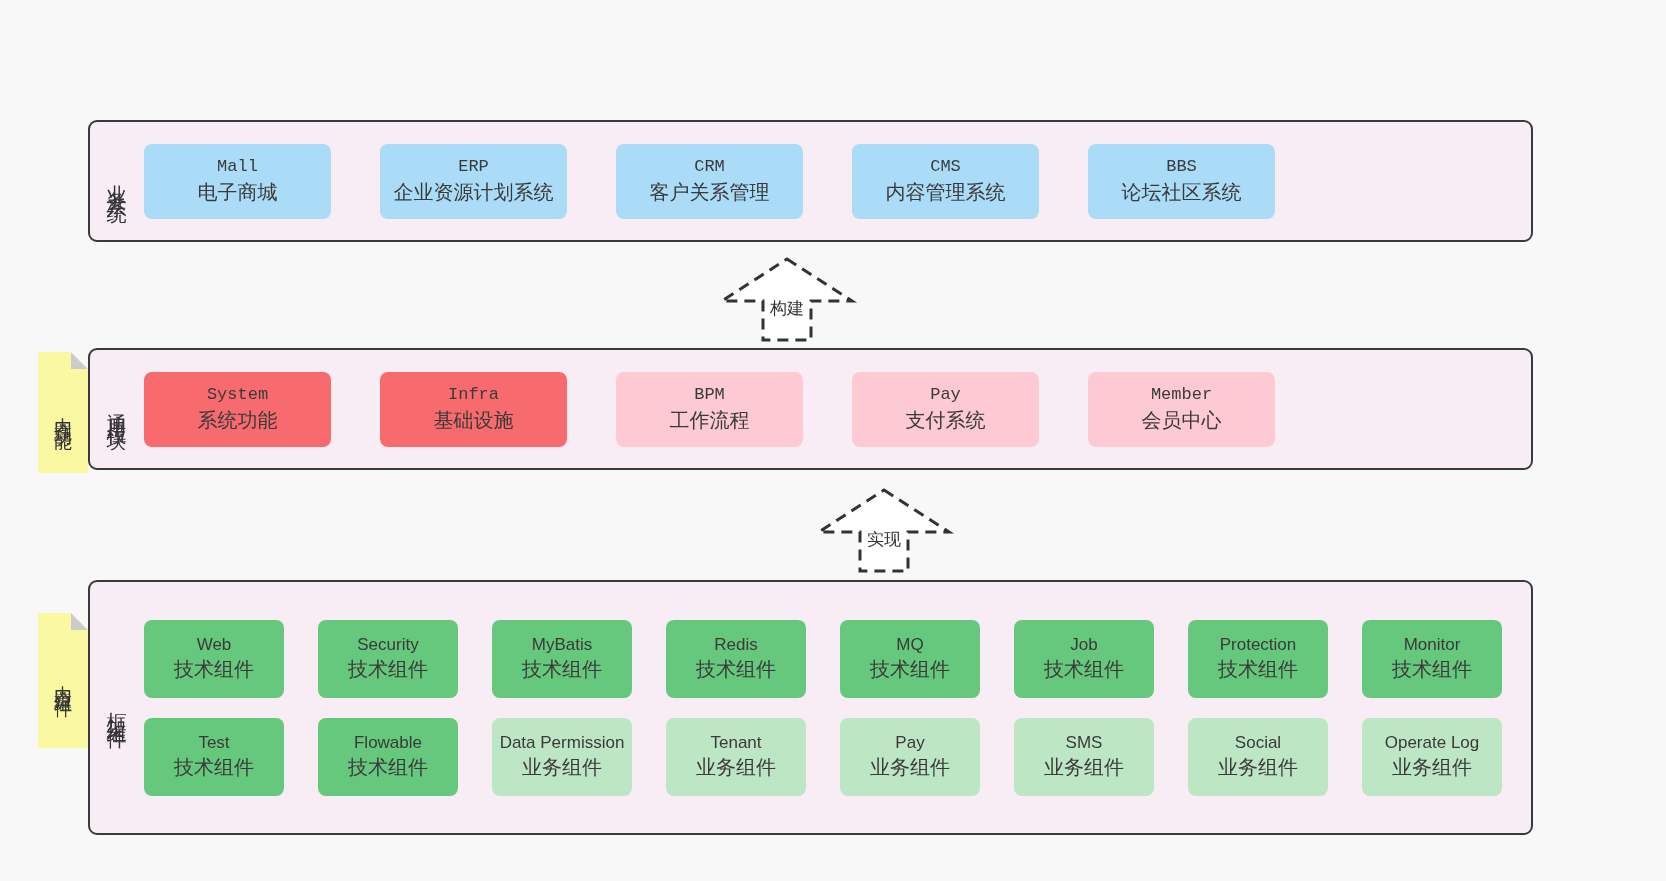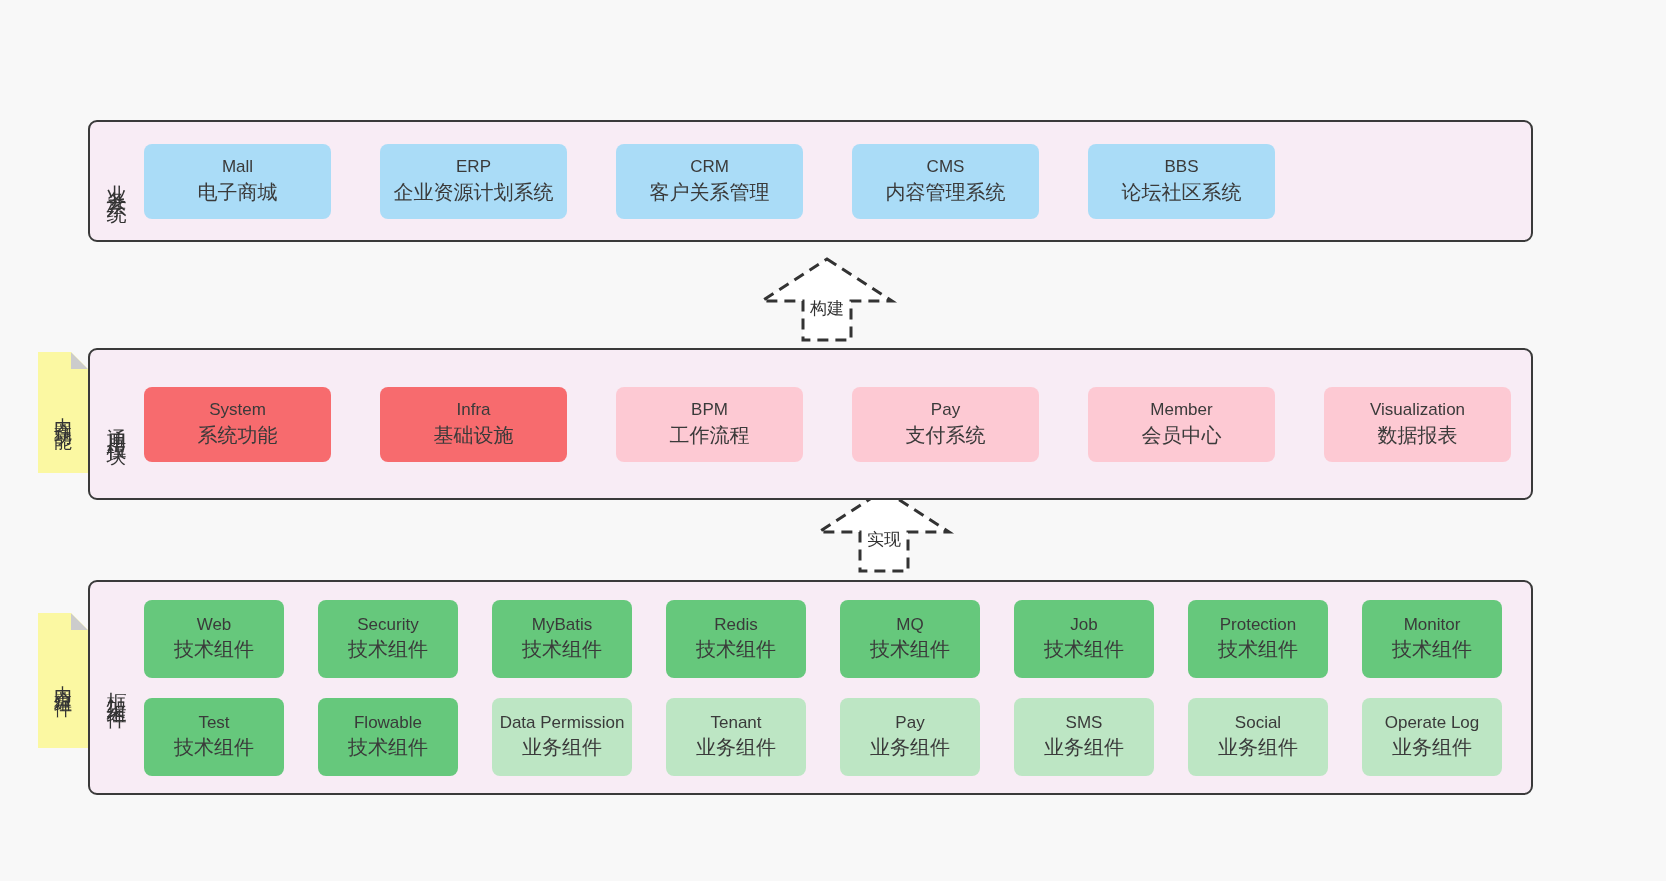--- a/index.html
+++ b/index.html
@@ -13,38 +13,38 @@
     width:1666px;height:881px;position:relative;overflow:hidden;
     background:var(--page-bg);
     font-family:"Liberation Sans","DejaVu Sans",sans-serif;color:var(--text);
   }
   .layer{
     position:absolute;left:88px;width:1445px;
     background:var(--container-bg);border:2px solid var(--container-border);
     border-radius:9px;display:flex;align-items:center;z-index:2;
   }
   .layer-business{top:120px;height:122px;}
-  .layer-modules{top:348px;height:152px;}
-  .layer-components{top:580px;height:215px;}
+  .layer-modules{top:348px;height:122px;}
+  .layer-components{top:580px;height:255px;}
   .side-label-wrap{flex:0 0 54px;align-self:stretch;display:flex;align-items:center;justify-content:center;}
   .side-label{
     writing-mode:vertical-rl;text-orientation:upright;
     font-size:20px;letter-spacing:6px;line-height:1;color:#333;
   }
   .box-rows{flex:1;display:flex;flex-direction:column;gap:20px;}
   .box-row{display:flex;gap:49px;}
   .layer-components .box-row{gap:34px;}
   .box{
     border-radius:8px;display:flex;flex-direction:column;
     align-items:center;justify-content:center;text-align:center;
     width:187px;height:75px;padding:2px;
   }
   .layer-components .box{width:140px;height:78px;}
   .box-title{font-size:17px;line-height:1.3;max-width:126px;}
-  .layer-business .box-title,.layer-modules .box-title{max-width:180px;}
+  .layer-business .box-title,.layer-modules .box-title{max-width:180px;font-family:Liberation Mono, monospace;}
   .box-sub{font-size:20px;line-height:1.35;}
   .blue{background:var(--blue);} .red{background:var(--red);}
   .pink{background:var(--pink);} .green{background:var(--green);}
   .lightgreen{background:var(--light-green);align-items:center;}
   .note{
     position:absolute;left:38px;width:50px;z-index:1;
     background:var(--note-yellow);
     display:flex;align-items:center;justify-content:center;
     clip-path:polygon(0 0,calc(100% - 17px) 0,100% 17px,100% 100%,0 100%);
   }
@@ -52,21 +52,21 @@
     content:"";position:absolute;top:0;right:0;width:17px;height:17px;
     background:var(--note-fold);clip-path:polygon(0 0,100% 100%,0 100%);
   }
   .note-0{top:352px;height:121px;}
   .note-1{top:613px;height:135px;}
   .note-text{
     writing-mode:vertical-rl;text-orientation:upright;
     font-size:18px;letter-spacing:5px;line-height:1;color:#333;
   }
   .arrow{position:absolute;width:150px;height:88px;z-index:1;}
-  .arrow-build{left:752px;top:255px;font-family:Liberation Mono, monospace;}
+  .arrow-build{left:712px;top:255px;font-family:Liberation Mono, monospace;}
   .arrow-impl{left:809px;top:486px;}
   .arrow svg{display:block;width:100%;height:100%;}
   .arrow-label{
     position:absolute;left:0;right:0;top:42px;text-align:center;
     font-size:17px;color:#333;
   }
 </style>
 </head>
 <body>
 
@@ -130,24 +130,20 @@
           <div class="box-sub">工作流程</div>
         </div>
         <div class="box pink">
           <div class="box-title">Pay</div>
           <div class="box-sub">支付系统</div>
         </div>
         <div class="box pink">
           <div class="box-title">Member</div>
           <div class="box-sub">会员中心</div>
         </div>
-        <div class="box pink">
-          <div class="box-title">Visualization</div>
-          <div class="box-sub">数据报表</div>
-        </div>
       </div>
     </div>
 </section>
 
 <div class="arrow arrow-impl">
   <svg viewBox="0 0 150 88">
     <polygon points="75,4 140,46 99,46 99,85 51,85 51,46 10,46" fill="#ffffff" stroke="#333333" stroke-width="3" stroke-dasharray="11 7"></polygon>
   </svg>
   <div class="arrow-label">实现</div>
 </div>

